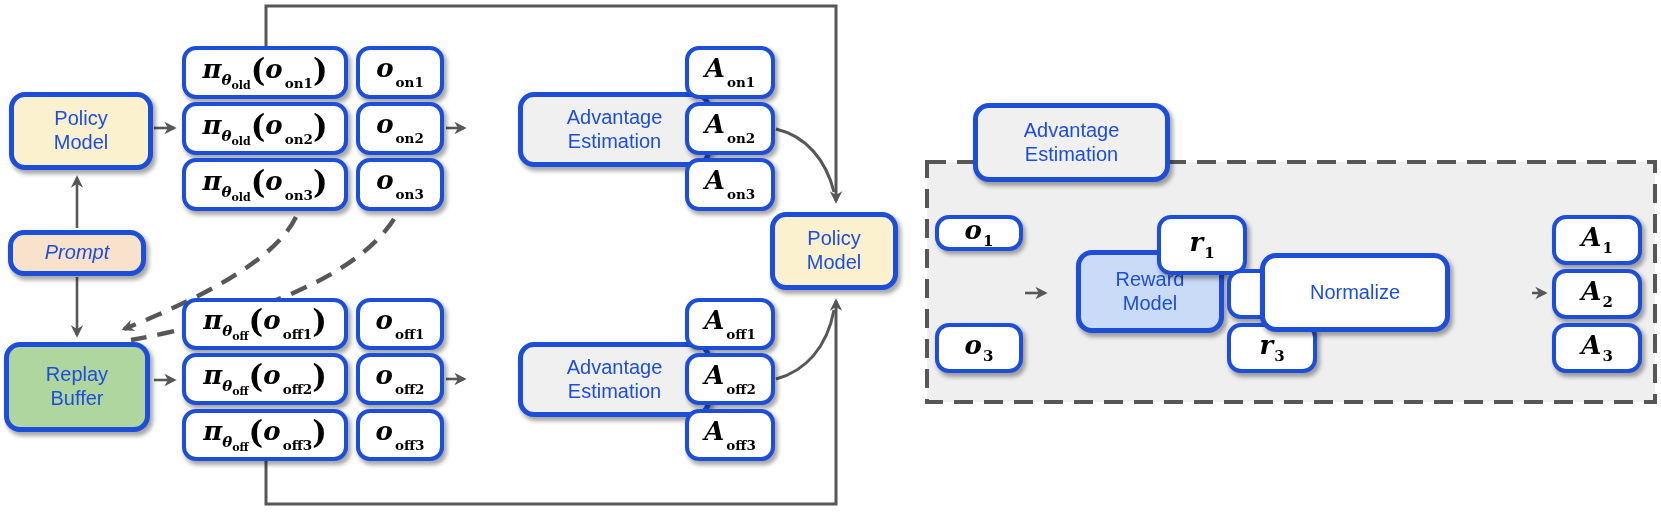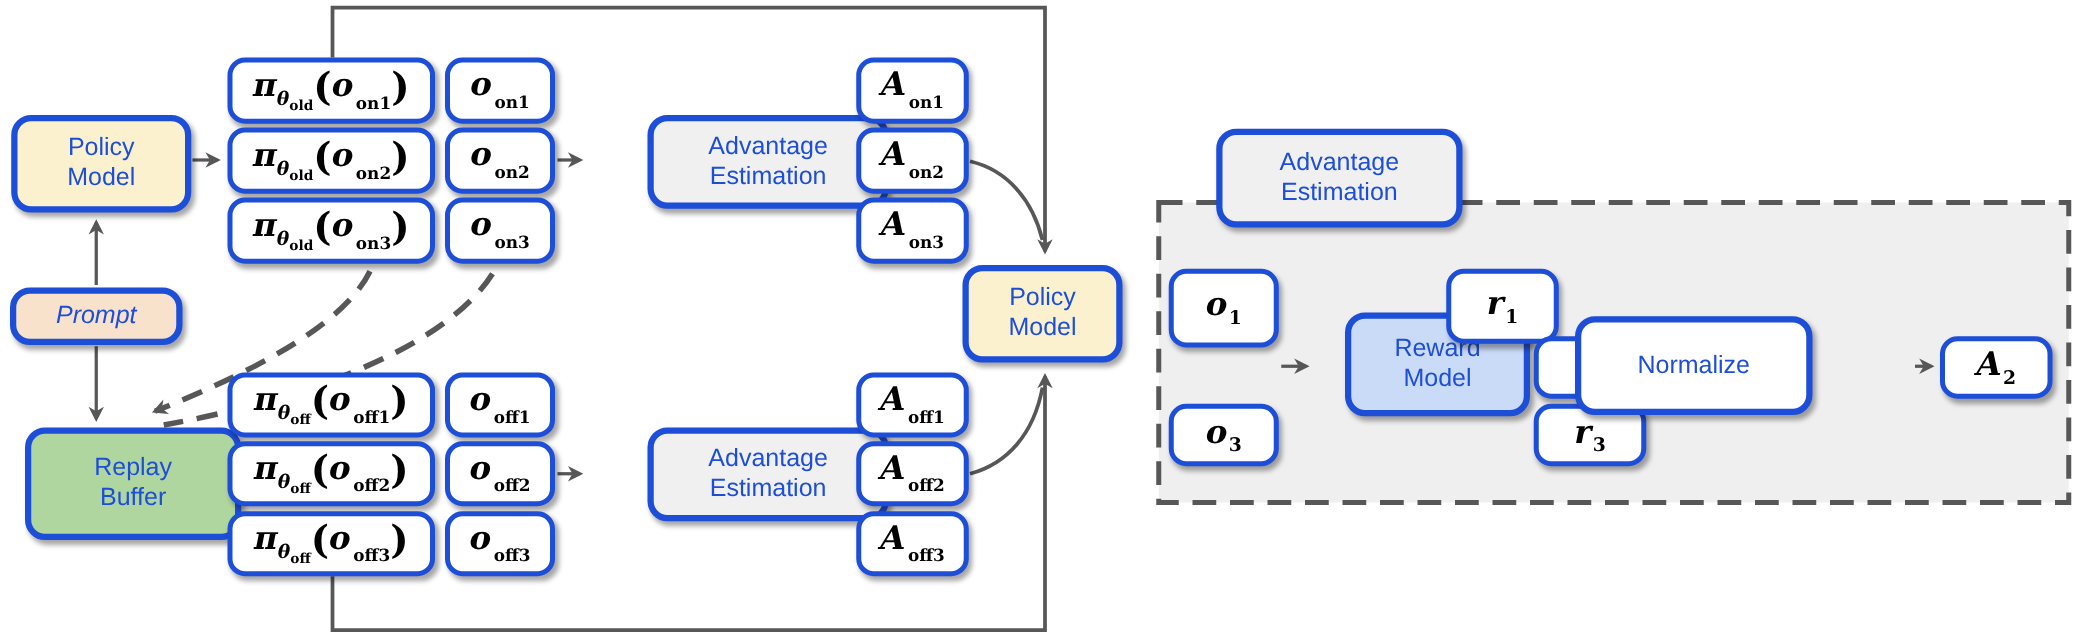--- a/index.html
+++ b/index.html
@@ -64,21 +64,21 @@
   </svg>
 
   <div class="bx thick fill-yellow lbl" style="left:9px;top:92px;width:144px;height:78px">
     <div><span>Policy</span><br><span>Model</span></div>
   </div>
 
   <div class="bx thick fill-peach lbl" style="left:8px;top:230px;width:138px;height:46px">
     <span>Prompt</span>
   </div>
 
-  <div class="bx thick fill-green lbl" style="left:20px;top:342px;width:173px;height:90px">
+  <div class="bx thick fill-green lbl" style="left:4px;top:342px;width:146px;height:90px">
     <div><span>Replay</span><br><span>Buffer</span></div>
   </div>
 
   <div class="bx" style="left:182px;top:46px;width:166px;height:53px">
     <span class="math"><span>π</span><span class="msub"><span>θ</span><span class="mss">old</span></span><span class="paren">(</span><span>o</span><span class="stk">
           <span>on</span>
           <span>1</span>
         </span><span class="paren">)</span></span>
   </div>
   <div class="bx" style="left:182px;top:102px;width:166px;height:53px">
@@ -198,21 +198,21 @@
   </div>
 
   <div class="bx thick fill-yellow lbl" style="left:770px;top:212px;width:128px;height:78px">
     <div><span>Policy</span><br><span>Model</span></div>
   </div>
 
   <div class="bx thick fill-gray lbl" style="left:925px;top:103px;width:197px;height:79px">
     <div><span>Advantage</span><br><span>Estimation</span></div>
   </div>
 
-  <div class="bx" style="left:935px;top:215px;width:88px;height:63px">
+  <div class="bx" style="left:935px;top:215px;width:88px;height:36px">
     <span class="math"><span>o</span><span class="sb">1</span></span>
   </div>
   <div class="bx" style="left:935px;top:323px;width:88px;height:50px">
     <span class="math"><span>o</span><span class="sb">3</span></span>
   </div>
 
   <div class="bx thick fill-blue lbl" style="left:1052px;top:250px;width:148px;height:83px">
     <div><span>Reward</span><br><span>Model</span></div>
   </div>
 
@@ -223,17 +223,23 @@
     <span class="math"><span>r</span><span class="sb">2</span></span>
   </div>
   <div class="bx" style="left:1227px;top:323px;width:90px;height:50px">
     <span class="math"><span>r</span><span class="sb">3</span></span>
   </div>
 
   <div class="bx thick lbl" style="left:1260px;top:253px;width:190px;height:79px">
     <span>Normalize</span>
   </div>
 
+  <div class="bx" style="left:1552px;top:215px;width:90px;height:50px">
+    <span class="math"><span>A</span><span class="sb">1</span></span>
+  </div>
   <div class="bx" style="left:1552px;top:269px;width:90px;height:50px">
     <span class="math"><span>A</span><span class="sb">2</span></span>
   </div>
+  <div class="bx" style="left:1552px;top:323px;width:90px;height:50px">
+    <span class="math"><span>A</span><span class="sb">3</span></span>
+  </div>
 
 </div>
 
 </body></html>

